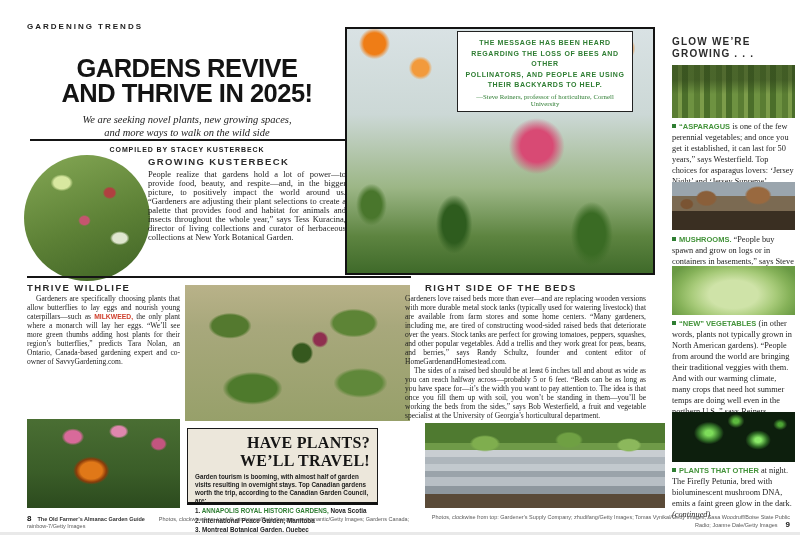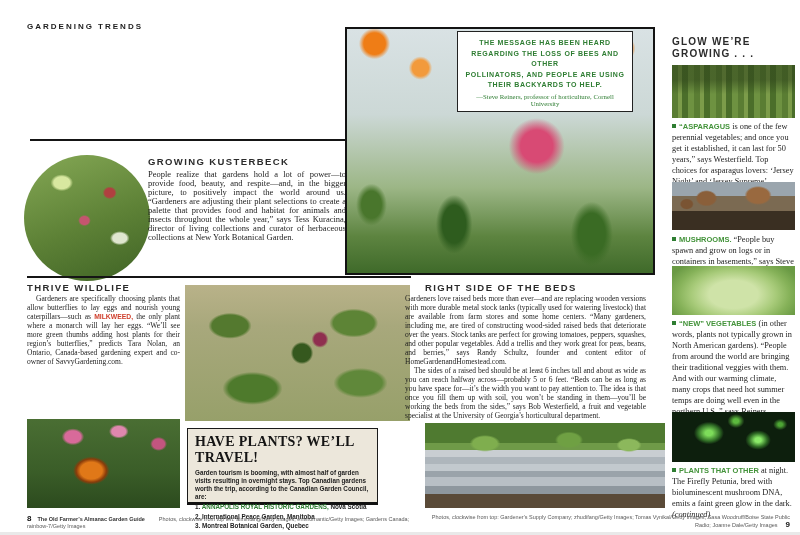--- a/index.html
+++ b/index.html
@@ -94,21 +94,21 @@
   .quote-box{left:457px;top:31px;width:176px;background:#ffffff;border:1px solid #222;
              padding:6px 5px 4px;text-align:center;box-sizing:border-box;}
   .q-line{font-family:"Liberation Sans",sans-serif;font-weight:bold;font-size:7px;
           letter-spacing:0.6px;line-height:10.5px;color:#2e7d32;}
   .q-attr{margin-top:2px;font-size:6.8px;color:#2e7d32;}
 
   
   .travel-box{left:187px;top:428px;width:191px;height:77px;box-sizing:border-box;
               background:#ece7db;border:1px solid #1a1a1a;border-bottom:3px solid #111;
               padding:5px 7px 4px;}
-  .t-head{text-align:left;font-weight:bold;font-size:14px;letter-spacing:0.3px;color:#151515;}
+  .t-head{text-align:right;font-weight:bold;font-size:16px;letter-spacing:0.3px;color:#151515;}
   .t-intro{margin-top:3px;font-family:"Liberation Sans",sans-serif;font-weight:bold;
            font-size:6.3px;line-height:8px;color:#1c1c1c;}
   .t-item{margin-top:2px;font-family:"Liberation Sans",sans-serif;font-weight:bold;
           font-size:6.3px;line-height:7.5px;color:#1c1c1c;}
   .t-green{color:#2e7d32;}
 
   
   .wg-head{font-family:"Liberation Sans",sans-serif;font-weight:bold;font-size:10px;
            letter-spacing:1.2px;line-height:12px;color:#2b2b2b;}
   .col-item{width:123px;font-size:8.3px;line-height:11px;color:#1d1d1d;}
@@ -125,20 +125,29 @@
   .footer-right{left:418px;width:372px;text-align:right;}
   .footer-right .pg-num{margin-left:8px;}
 </style>
 </head>
 <body>
 
 <div class="spread">
 
   <div class="abs kicker">GARDENING TRENDS</div>
 
+  <div class="abs title-block">
+    <div class="title-line">GARDENS REVIVE</div>
+    <div class="title-line">AND THRIVE IN 2025!</div>
+    <div class="subtitle">
+      <div>We are seeking novel plants, new growing spaces,</div>
+      <div>and more ways to walk on the wild side</div>
+    </div>
+    <div class="byline">COMPILED BY STACEY KUSTERBECK</div>
+  </div>
 
   <div class="abs rule" style="left:30px;top:139px;width:315px;"></div>
 
   <div class="abs photo photo-circle" style="left:24px;top:155px;width:126px;height:126px;"></div>
 
   <div class="abs section-h" style="left:148px;top:156px;">GROWING KUSTERBECK</div>
   <div class="abs body-serif gp-body" style="left:148px;top:170px;width:198px;">People realize that gardens hold a lot of power—to provide food, beauty, and respite—and, in the bigger picture, to positively impact the world around us. “Gardeners are adjusting their plant selections to create a palette that provides food and habitat for animals and insects throughout the whole year,” says Tess Kuracina, director of living collections and curator of herbaceous collections at New York Botanical Garden.</div>
 
   <div class="abs photo photo-hero" style="left:345px;top:27px;width:310px;height:248px;"></div>
 

